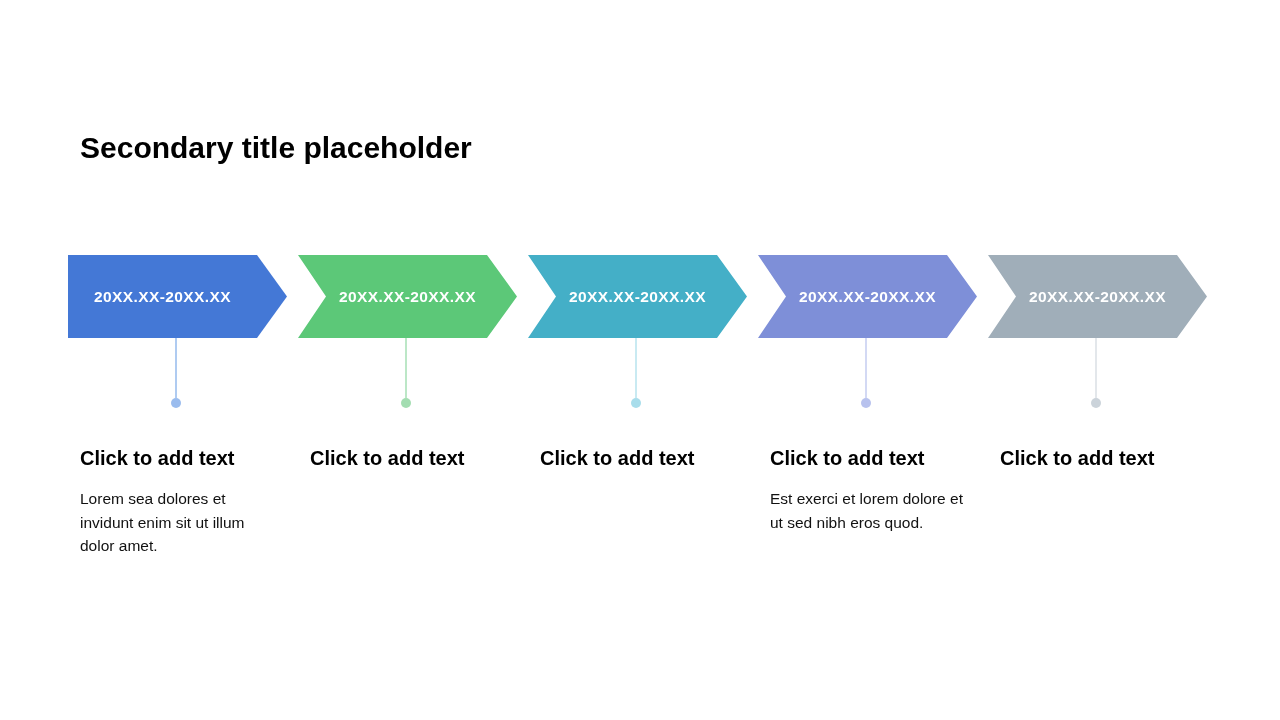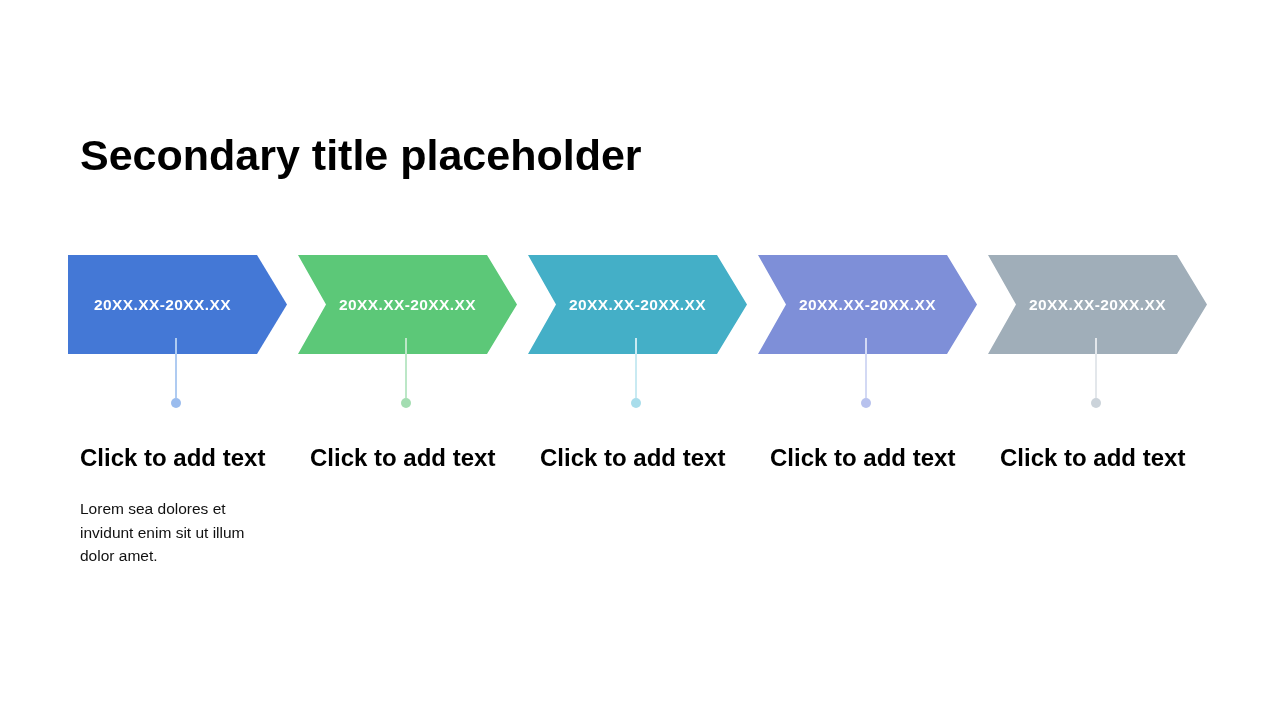--- a/index.html
+++ b/index.html
@@ -9,33 +9,33 @@
     background: #ffffff;
     font-family: "Liberation Sans", "DejaVu Sans", sans-serif;
     overflow: hidden;
   }
   .slide { position: absolute; inset: 0; }
 
   .slide-title {
     position: absolute;
     left: 80px;
     top: 131px;
-    font-size: 43px;
+    font-size: 30px;
     font-weight: bold;
     color: #000000;
     letter-spacing: 0px;
     white-space: nowrap;
   }
 
   
   .tl-item {
     position: absolute;
     top: 255px;
     width: 219px;
-    height: 99px;
+    height: 83px;
     padding-left: 24px;
   }
   .tl-item.i0 { left: 68px; }
   .tl-item.i1 { left: 298px; }
   .tl-item.i2 { left: 528px; }
   .tl-item.i3 { left: 758px; }
   .tl-item.i4 { left: 988px; }
 
   .arrow {
     position: absolute;
@@ -82,28 +82,28 @@
     top: 445px;
     width: 196px;
   }
   .tl-text.i0 { left: 80px; }
   .tl-text.i1 { left: 310px; }
   .tl-text.i2 { left: 540px; }
   .tl-text.i3 { left: 770px; }
   .tl-text.i4 { left: 1000px; }
 
   .tl-heading {
-    font-size: 24px;
+    font-size: 20px;
     font-weight: bold;
     color: #000000;
     line-height: 26px;
     white-space: nowrap;
   }
   .tl-body {
-    margin-top: 26px;
+    margin-top: 16px;
     font-size: 15.5px;
     color: #111111;
     line-height: 23.5px;
   }
 </style>
 </head>
 <body>
 
 <div class="slide">
 
@@ -157,19 +157,20 @@
   <div class="tl-text i1">
     <div class="tl-heading">Click to add text</div>
   </div>
 
   <div class="tl-text i2">
     <div class="tl-heading">Click to add text</div>
   </div>
 
   <div class="tl-text i3">
     <div class="tl-heading">Click to add text</div>
+    <div class="tl-body">Est exerci et lorem dolore et ut sed nibh eros quod.</div>
   </div>
 
   <div class="tl-text i4">
     <div class="tl-heading">Click to add text</div>
   </div>
 
 </div>
 
 </body></html>

